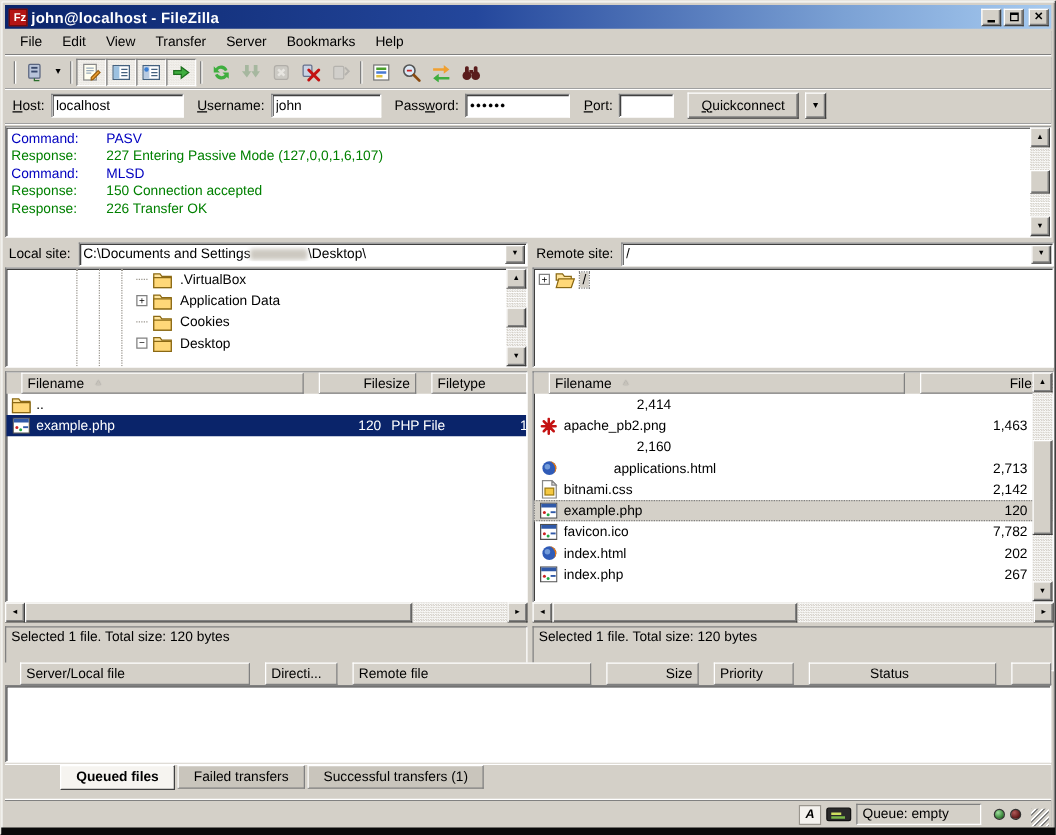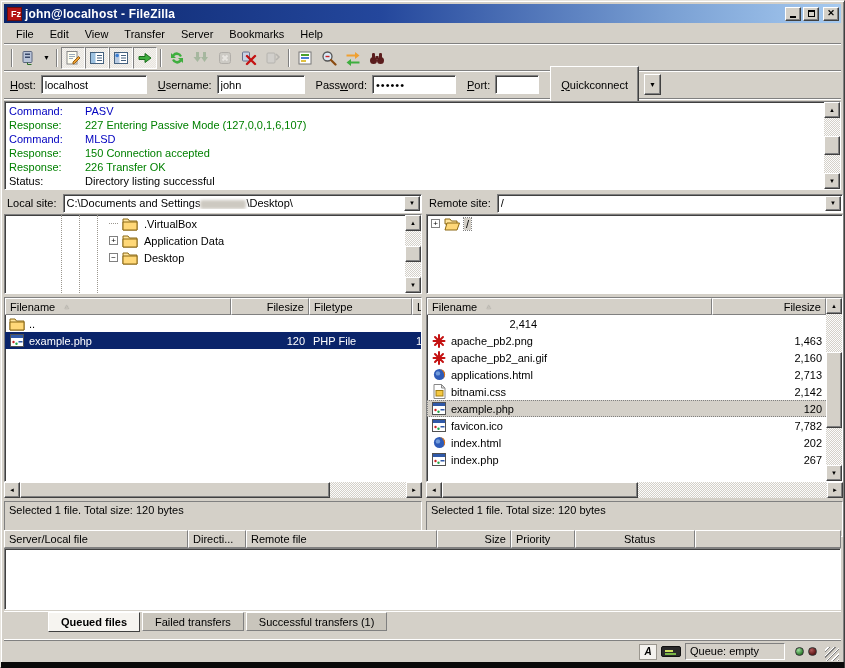--- a/index.html
+++ b/index.html
@@ -34,21 +34,21 @@
     background-image:conic-gradient(#e8e5df 25%,#f4f2ee 0 50%,#e8e5df 0 75%,#f4f2ee 0);background-size:2px 2px;}
   .tb-btn.disabled{opacity:.45;filter:grayscale(60%);}
   .tb-drop{width:13px;height:22px;display:flex;align-items:center;justify-content:center;font-size:7px;}
   
   .quickconnect{position:absolute;top:70px;left:3px;right:3px;height:27px;display:flex;align-items:center;
     padding-left:6px;gap:5px;box-shadow:0 1px 0 #808080,0 2px 0 #fff;}
   .qc-label u{text-decoration:underline;}
   .field{height:19px;background:#fff;border:1px solid;border-color:#808080 #fff #fff #808080;
     box-shadow:inset 1px 1px 0 #404040;padding:2px 3px;font-family:"Liberation Sans",sans-serif;font-size:11px;}
   .f-host{width:106px;} .f-user{width:88px;} .f-pass{width:84px;letter-spacing:1px;} .f-port{width:44px;}
-  .qc-btn{height:37px;padding:2px 10px;background:#d4d0c8;border:1px solid;border-color:#fff #404040 #404040 #fff;
+  .qc-btn{height:21px;padding:2px 10px;background:#d4d0c8;border:1px solid;border-color:#fff #404040 #404040 #fff;
     box-shadow:inset -1px -1px 0 #808080;font-family:"Liberation Sans",sans-serif;font-size:11px;}
   .qc-drop{width:17px;height:21px;background:#d4d0c8;border:1px solid;border-color:#fff #404040 #404040 #fff;
     box-shadow:inset -1px -1px 0 #808080;font-size:7px;display:flex;align-items:center;justify-content:center;}
   
   .sunken{background:#fff;border:1px solid;border-color:#808080 #fff #fff #808080;box-shadow:inset 1px 1px 0 #404040;}
   
   .log{position:absolute;top:100px;left:3px;right:3px;height:89px;padding:2px 18px 2px 4px;overflow:hidden;}
   .log-row{display:flex;line-height:14px;}
   .log-type{width:76px;flex:none;}
   .c-command{color:#0000bf;} .c-response{color:#008000;} .c-status{color:#000;}
@@ -77,21 +77,21 @@
     text-align:center;flex:none;margin-right:4px;color:#000;}
   .connector{width:9px;border-top:1px dotted #9a968e;flex:none;margin-right:4px;}
   .tree-label{padding:0 2px;white-space:nowrap;}
   .tree-label.sel-inactive{background:#d4d0c8;outline:1px dotted #808080;}
   .icon16{width:16px;height:15px;flex:none;display:flex;align-items:center;justify-content:center;margin-right:4px;}
   
   .list{position:absolute;top:296px;height:185px;background:#fff;border:1px solid;
     border-color:#808080 #fff #fff #808080;box-shadow:inset 1px 1px 0 #404040;overflow:hidden;}
   .lh-row{display:flex;height:17px;background:#d4d0c8;}
   .lh-cell{border-top:1px solid #fff;border-left:1px solid #fff;border-right:1px solid #808080;border-bottom:1px solid #808080;
-    padding:1px 4px;display:flex;align-items:center;overflow:hidden;white-space:nowrap;flex:none;}
+    padding:1px 4px;display:flex;align-items:center;overflow:hidden;white-space:nowrap;flex:none;margin-left:12px;}
   .lh-cell.r{justify-content:flex-end;}
   .sort-arrow{color:#c6c2ba;font-size:7px;margin-left:8px;text-shadow:0 0 1px #888;}
   .f-row{display:flex;height:17px;align-items:center;white-space:nowrap;}
   .f-cell{padding:0 4px;overflow:hidden;flex:none;display:flex;align-items:center;height:17px;}
   .f-cell.r{justify-content:flex-end;}
   .f-row.sel-active{background:#0a246a;color:#fff;}
   .f-row.sel-inactive{background:#d4d0c8;outline:1px dotted #808080;outline-offset:-1px;}
   .pane-status{position:absolute;top:500px;height:36px;border:1px solid;border-color:#808080 #fff #fff #808080;
     padding:2px 4px;background:#d4d0c8;white-space:nowrap;overflow:hidden;}
   
@@ -315,24 +315,20 @@
         <span>MLSD</span>
       </div>
       <div class="log-row c-response">
         <span class="log-type">Response:</span>
         <span>150 Connection accepted</span>
       </div>
       <div class="log-row c-response">
         <span class="log-type">Response:</span>
         <span>226 Transfer OK</span>
       </div>
-      <div class="log-row c-status">
-        <span class="log-type">Status:</span>
-        <span>Directory listing successful</span>
-      </div>
     </div>
   <div class="vsb" style="top:101px;right:4px;height:87px;">
     <span class="sb-btn">
         <span>▲</span>
       </span>
     <span class="sb-track" style="height:33px"></span>
     <span class="sb-thumb" style="height:19px"></span>
     <span class="sb-track"></span>
     <span class="sb-btn">
         <span>▼</span>
@@ -366,20 +362,30 @@
         <span class="expander">+</span>
         <span class="icon16">
           <svg width="16" height="14" viewBox="0 0 16 14">
             <path d="M1 2h5l1.5 2H15v9H1Z" fill="#ffe49c" stroke="#8b6914"></path>
             <path d="M1 5h14v8H1Z" fill="#ffd878" stroke="#8b6914"></path>
           </svg>
         </span>
         <span class="tree-label">Application Data</span>
       </div>
       <div class="tree-row" style="padding-left: 104px;">
+        <span class="connector"></span>
+        <span class="icon16">
+          <svg width="16" height="14" viewBox="0 0 16 14">
+            <path d="M1 2h5l1.5 2H15v9H1Z" fill="#ffe49c" stroke="#8b6914"></path>
+            <path d="M1 5h14v8H1Z" fill="#ffd878" stroke="#8b6914"></path>
+          </svg>
+        </span>
+        <span class="tree-label">Cookies</span>
+      </div>
+      <div class="tree-row" style="padding-left: 104px;">
         <span class="expander">−</span>
         <span class="icon16">
           <svg width="16" height="14" viewBox="0 0 16 14">
             <path d="M1 2h5l1.5 2H15v9H1Z" fill="#ffe49c" stroke="#8b6914"></path>
             <path d="M1 5h14v8H1Z" fill="#ffd878" stroke="#8b6914"></path>
           </svg>
         </span>
         <span class="tree-label">Desktop</span>
       </div>
     </div>
@@ -495,34 +501,24 @@
               <g stroke="#c41212" stroke-width="2" stroke-linecap="round">
                 <path d="M7 1V13M1.5 7H12.5M3 3l8 8M11 3l-8 8"></path>
               </g>
             </svg>
           </span>
           <span>apache_pb2.png</span>
         </span>
         <span class="f-cell r" style="width: 114px;">1,463</span>
       </div>
       <div class="f-row">
-        <span class="f-cell" style="width: 285px;">
-          <span class="icon16">
-            <svg width="14" height="14" viewBox="0 0 14 14">
-              <g stroke="#c41212" stroke-width="2" stroke-linecap="round">
-                <path d="M7 1V13M1.5 7H12.5M3 3l8 8M11 3l-8 8"></path>
-              </g>
-            </svg>
-          </span>
-          <span>apache_pb2_ani.gif</span>
-        </span>
         <span class="f-cell r" style="width: 114px;">2,160</span>
       </div>
       <div class="f-row">
-        <span class="f-cell" style="width: 285px;">
+        <span class="f-cell" style="width: 285px; gap: 40px;">
           <span class="icon16">
             <svg width="13" height="13" viewBox="0 0 14 14">
               <circle cx="7" cy="7" r="6" fill="#2f5bb7"></circle>
               <path d="M7 1a6 6 0 0 1 6 6 6 6 0 0 1-2.2 4.65A8 8 0 0 0 12 7 7.5 7.5 0 0 0 7 1" fill="#f57900"></path>
               <circle cx="5.3" cy="5.8" r="2.4" fill="#8fb7e8" opacity=".7"></circle>
             </svg>
           </span>
           <span>applications.html</span>
         </span>
         <span class="f-cell r" style="width: 114px;">2,713</span>
@@ -621,21 +617,21 @@
       </span>
   </div>
   <div class="pane-status pane-r">Selected 1 file. Total size: 120 bytes</div>
 
   <div class="queue-hdr" id="queue-hdr">
       <span class="lh-cell" style="width: 184px;">Server/Local file</span>
       <span class="lh-cell" style="width: 58px;">Directi...</span>
       <span class="lh-cell" style="width: 191px;">Remote file</span>
       <span class="lh-cell r" style="width: 74px;">Size</span>
       <span class="lh-cell" style="width: 64px;">Priority</span>
-      <span class="lh-cell" style="width: 120px; padding-left: 48px;">Status</span>
+      <span class="lh-cell" style="width: 150px; padding-left: 48px;">Status</span>
       <span class="lh-cell" style="flex: 1 1 0%;"></span>
     </div>
   <div class="queue-body sunken"></div>
   <div class="tabs" id="tabs">
       <span class="tab active">Queued files</span>
       <span class="tab">Failed transfers</span>
       <span class="tab">Successful transfers (1)</span>
     </div>
 
   <div class="statusbar">

